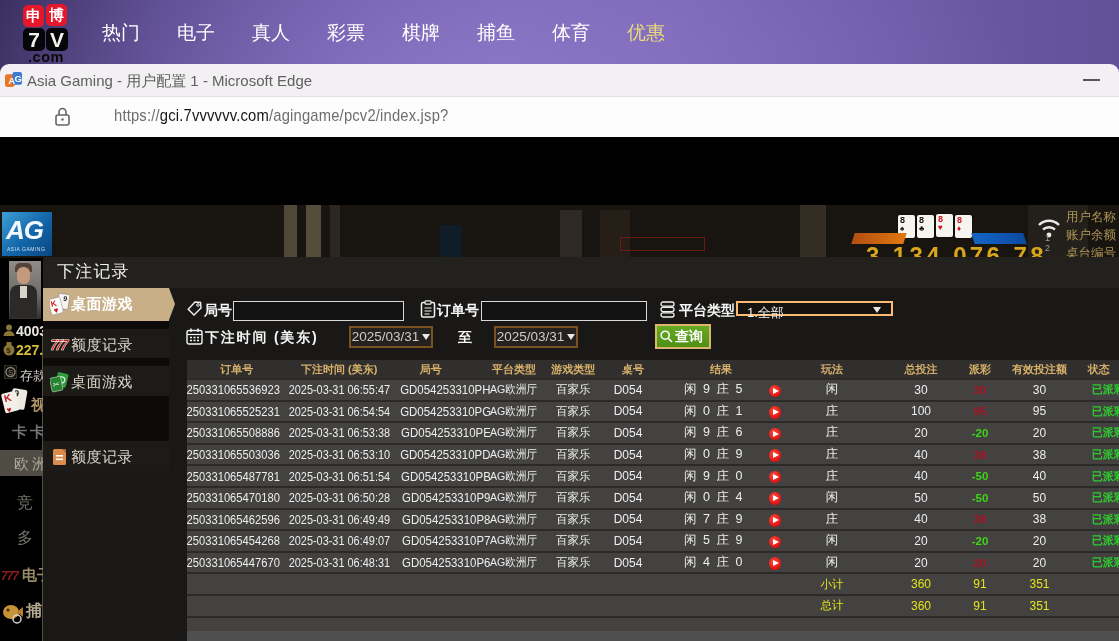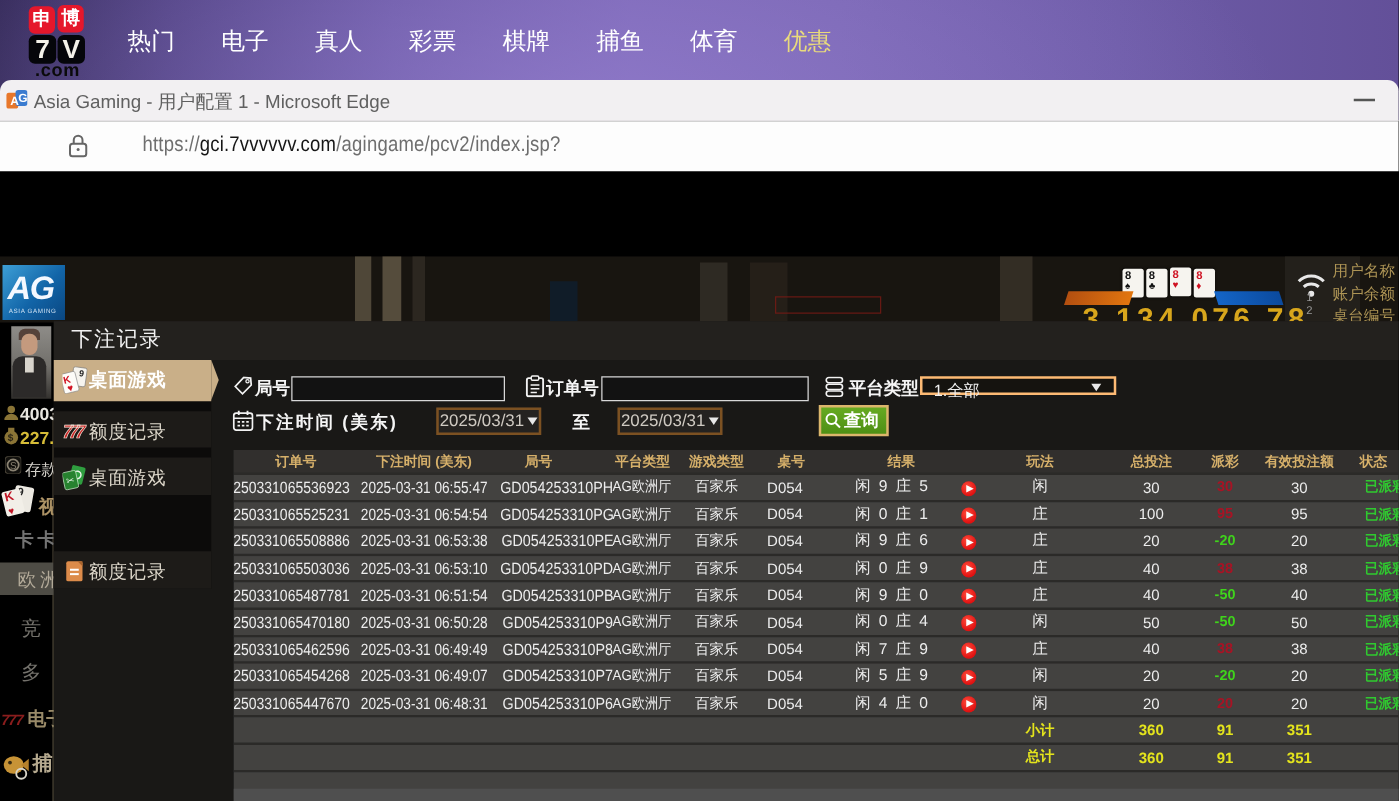--- a/index.html
+++ b/index.html
@@ -115,21 +115,21 @@
   
   #tbl { left:143.5px; top:103px; width:932px; height:281px; background:#414141; font-size:11.5px; color:#ededed; overflow:hidden;}
   .trw > div { display:flex; justify-content:center; align-items:center; overflow:visible; }
   .trw { display:grid; grid-template-columns:92.5px 120.5px 92.5px 44px 74.5px 35px 137px 99px 79px 39px 80px 38.5px;
      height:21.6px; border-bottom:2px solid #2b2a28; background:#434240; align-items:center; text-align:center; white-space:nowrap; position:relative;}
   .trw.hdr { height:20px; background:#312f2d; color:#d6b06a; font-weight:700; font-size:11px; }
   .trw .cn { font-size:11.5px; } .num { font-weight:400; font-size:12px; } .sx { display:inline-block; font-size:13px; } 
   .red { color:#a81324; font-weight:700;}
   .grn { color:#3fd41b; font-weight:700;}
   .paid { color:#2fc92f; font-size:11px; font-weight:700;margin-left:19px;}
-  .tot { color:#e4e41c; font-weight:700; font-size:12px;}
+  .tot { color:#e4e41c; font-weight:400; font-size:12px;}
   .playbtn { position:absolute; left:582px; top:4.5px; width:12.5px; height:12.5px; border-radius:50%; background:radial-gradient(circle at 40% 35%, #ff4a3a, #e01111 70%);}
   .playbtn:after { content:""; position:absolute; left:4.5px; top:3px; border-left:6px solid #fff; border-top:3.5px solid transparent; border-bottom:3.5px solid transparent; }
   #hscroll { position:absolute; left:143.5px; top:374px; width:932px; height:10px; background:#4f4f4f; }
 </style>
 </head>
 <body>
 
 <div class="abs" id="purple"></div>
 <div class="abs" id="logo">
   <div class="ltile" style="left:2px; top:1px;">申</div>

